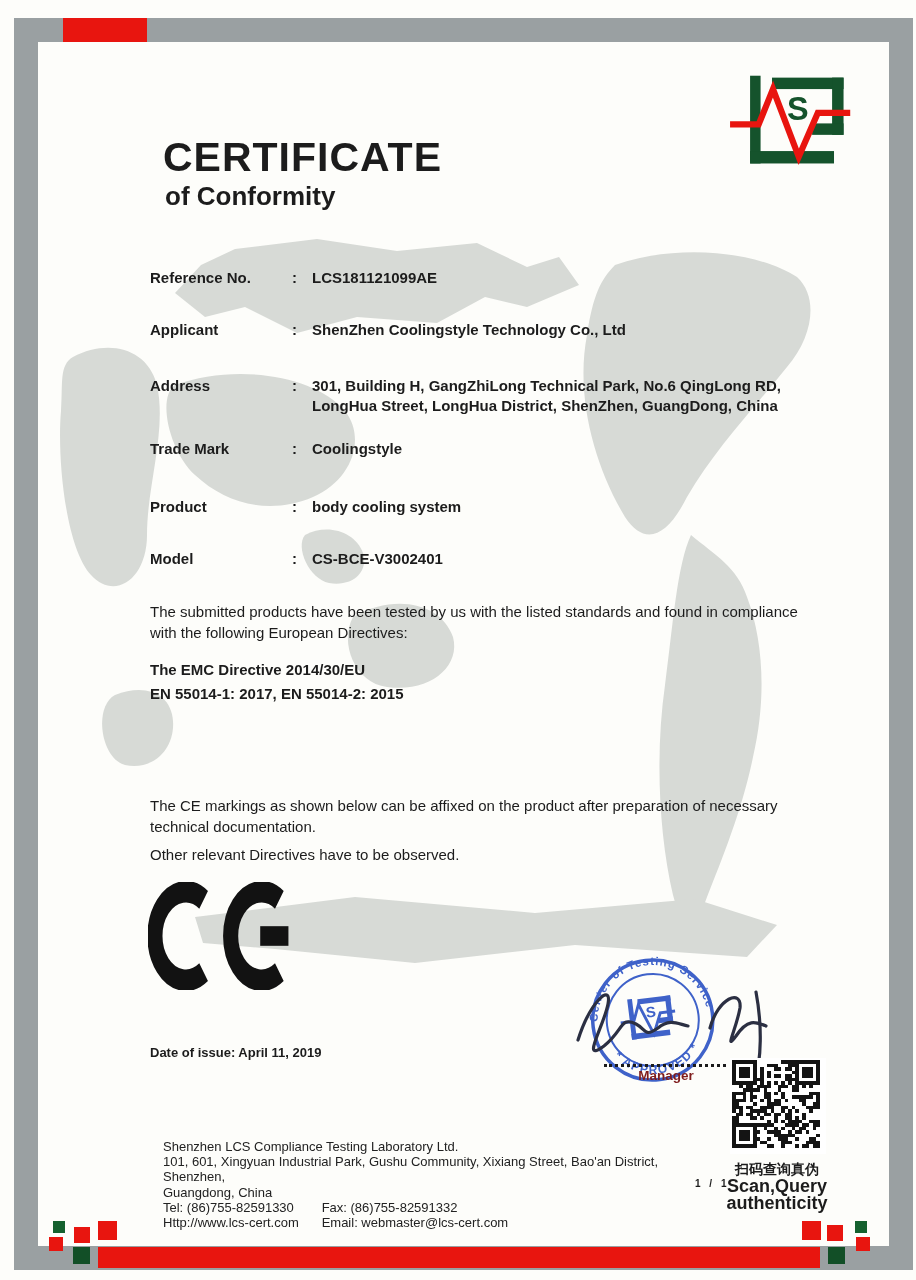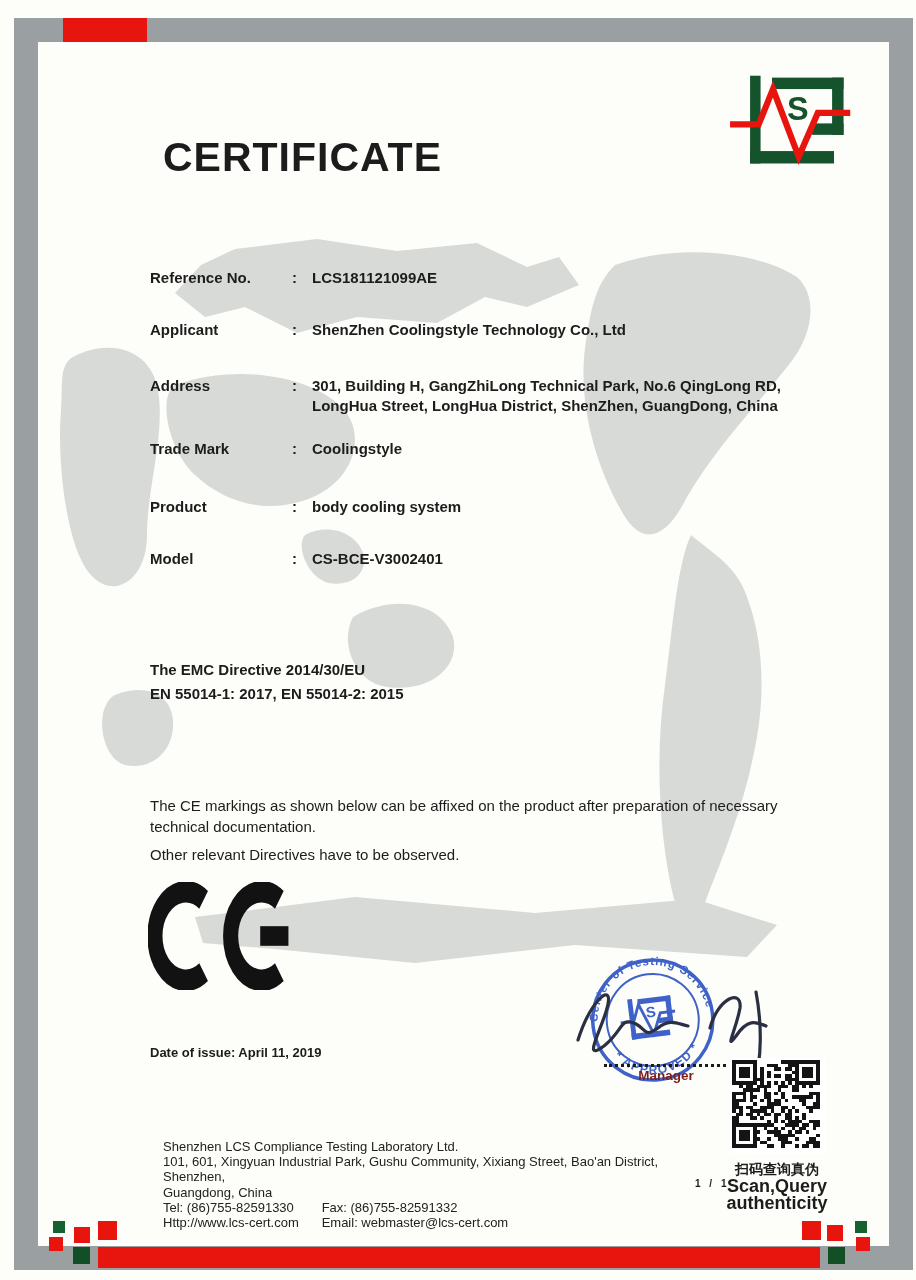--- a/index.html
+++ b/index.html
@@ -72,20 +72,21 @@
       <rect x="7" y="85" width="88" height="13"></rect>
       <rect x="30" y="8" width="75" height="12"></rect>
       <rect x="93" y="8" width="12" height="60"></rect>
       <rect x="72" y="56" width="33" height="12"></rect>
     </g>
     <text x="57" y="52" text-anchor="middle" font-size="34" font-weight="bold" fill="#15532c">S</text>
     <polyline points="-14,57 16,57 31,20 58,91 78,45 112,45" fill="none" stroke="#e8150f" stroke-width="6.5"></polyline>
   </svg>
 
   <div class="title">CERTIFICATE</div>
+  <div class="subtitle">of Conformity</div>
 
   <div class="row" style="top:268px">
     <span class="lbl">Reference No.</span>
     <span class="col">:</span>
     <span class="val">LCS181121099AE</span>
   </div>
   <div class="row" style="top:320px">
     <span class="lbl">Applicant</span>
     <span class="col">:</span>
     <span class="val">ShenZhen Coolingstyle Technology Co., Ltd</span>
@@ -107,20 +108,21 @@
     <span class="lbl">Product</span>
     <span class="col">:</span>
     <span class="val">body cooling system</span>
   </div>
   <div class="row" style="top:549px">
     <span class="lbl">Model</span>
     <span class="col">:</span>
     <span class="val">CS-BCE-V3002401</span>
   </div>
 
+  <div class="para" style="top:601px">The submitted products have been tested by us with the listed standards and found in compliance with the following European Directives:</div>
   <div class="para bold" style="top:659px">The EMC Directive 2014/30/EU</div>
   <div class="para bold" style="top:683px">EN 55014-1: 2017, EN 55014-2: 2015</div>
   <div class="para" style="top:795px">The CE markings as shown below can be affixed on the product after preparation of necessary technical documentation.</div>
   <div class="para" style="top:844px">Other relevant Directives have to be observed.</div>
 
   <svg class="ce" width="148" height="108" viewBox="0 0 215 110" preserveAspectRatio="none">
     <g fill="none" stroke="#121212" stroke-width="22">
       <path d="M80.8,18.1 A45,45 0 1 0 80.8,91.9"></path>
       <path d="M190.8,18.1 A45,45 0 1 0 190.8,91.9"></path>
       <path d="M163,55 H204" stroke-width="20"></path>

